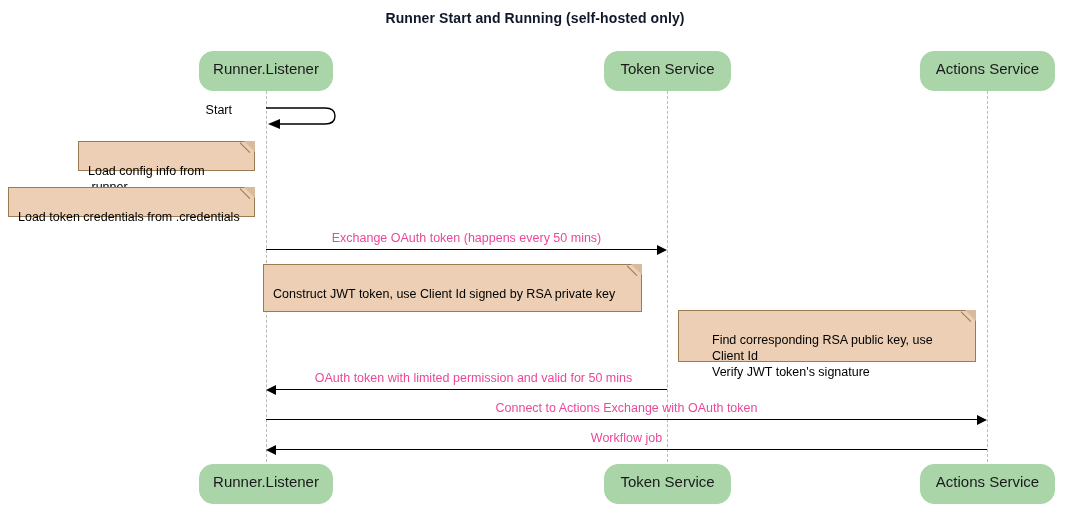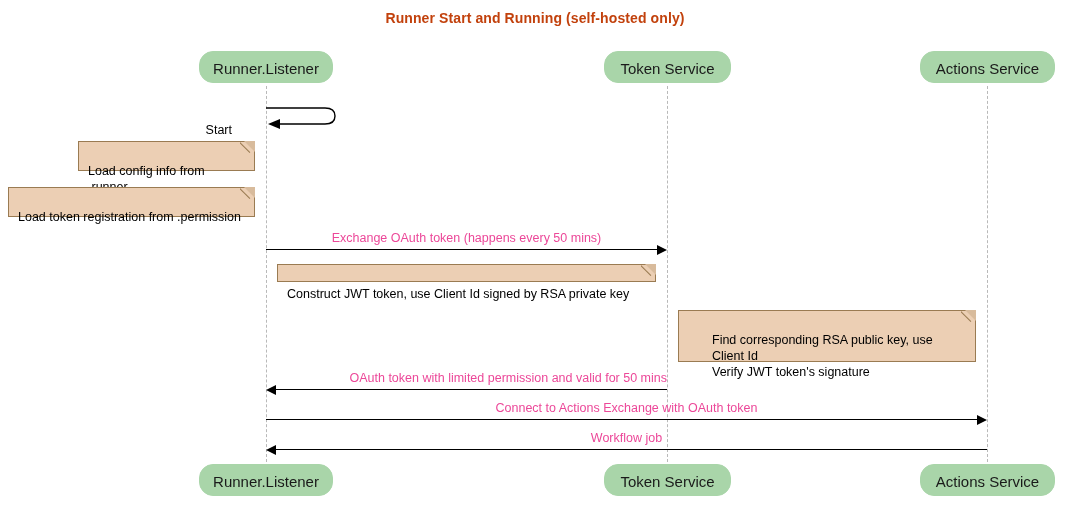--- a/index.html
+++ b/index.html
@@ -24,31 +24,31 @@
     height: 525px;
   }
   .diagram-title {
     position: absolute;
     left: 0;
     top: 10px;
     width: 1070px;
     text-align: center;
     font-size: 14px;
     font-weight: bold;
-    color: #c2410c;
+    color: #0f172a;
     letter-spacing: 0.1px;
   }
   
   .participant {
     position: absolute;
     box-sizing: border-box;
     background: #a9d5a9;
     border: 1px solid #a9d5a9;
     border-radius: 14px;
-    height: 32px;
+    height: 40px;
     line-height: 34px;
     text-align: center;
     font-size: 15px;
     color: #1a1a1a;
     white-space: nowrap;
   }
   
   .lifeline {
     position: absolute;
     width: 0;
@@ -152,61 +152,61 @@
   <div class="diagram-title">Runner Start and Running (self-hosted only)</div>
 
   <div class="lifeline" style="left:266px; top:86px; height:376px;"></div>
   <div class="lifeline" style="left:667px; top:86px; height:376px;"></div>
   <div class="lifeline" style="left:987px; top:86px; height:376px;"></div>
 
   <div class="participant" style="left:199px; top:51px; width:134px;">Runner.Listener</div>
   <div class="participant" style="left:604px; top:51px; width:127px;">Token Service</div>
   <div class="participant" style="left:920px; top:51px; width:135px;">Actions Service</div>
 
-  <div class="start-label" style="left:160px; top:103px; width:72px;margin-top:20px;">Start</div>
+  <div class="start-label" style="left:160px; top:103px; width:72px;">Start</div>
   <svg class="self-loop-svg" style="left:266px; top:100px;" width="80" height="36">
     <path d="M 0 8 L 59 8 Q 69 8 69 16 Q 69 24 59 24 L 12 24" fill="none" stroke="#000000" stroke-width="1.4"></path>
     <path d="M 2 24 L 14 19 L 14 29 Z" fill="#000000"></path>
   </svg>
 
   <div class="note" style="left:78px; top:141px; width:177px; height:30px;">
     <span>Load config info from .runner</span>
     <span class="note-fold"></span>
     <span class="note-fold-line"></span>
   </div>
 
   <div class="note" style="left:8px; top:187px; width:247px; height:30px;">
-    <span>Load token registration from .permission</span>
+    <span>Load token credentials from .credentials</span>
     <span class="note-fold"></span>
     <span class="note-fold-line"></span>
   </div>
 
   <div class="msg" style="left:266px; top:249px; width:401px;">
     <div class="msg-line" style="width:391px;"></div>
     <div class="arrow-head-right" style="left:391px;"></div>
     <div class="msg-label" style="left:0; width:401px;">Exchange OAuth token (happens every 50 mins)</div>
   </div>
 
-  <div class="note" style="left:277px; top:264px; width:379px; height:18px;">
+  <div class="note" style="left:263px; top:264px; width:379px; height:48px;">
     <span>Construct JWT token, use Client Id signed by RSA private key</span>
     <span class="note-fold"></span>
     <span class="note-fold-line"></span>
   </div>
 
   <div class="note" style="left:678px; top:310px; width:298px; height:52px;padding-left:33px;">
     <span>Find corresponding RSA public key, use Client Id
 Verify JWT token's signature</span>
     <span class="note-fold"></span>
     <span class="note-fold-line"></span>
   </div>
 
   <div class="msg" style="left:266px; top:389px; width:401px;">
     <div class="msg-line" style="left:10px; width:391px;"></div>
     <div class="arrow-head-left" style="left:0;"></div>
-    <div class="msg-label" style="left:0; width:401px;text-align:right;">OAuth token with limited permission and valid for 50 mins</div>
+    <div class="msg-label" style="left:7px; width:401px;">OAuth token with limited permission and valid for 50 mins</div>
   </div>
 
   <div class="msg" style="left:266px; top:419px; width:721px;">
     <div class="msg-line" style="width:711px;"></div>
     <div class="arrow-head-right" style="left:711px;"></div>
     <div class="msg-label" style="left:0; width:721px;">Connect to Actions Exchange with OAuth token</div>
   </div>
 
   <div class="msg" style="left:266px; top:449px; width:721px;">
     <div class="msg-line" style="left:10px; width:711px;"></div>

